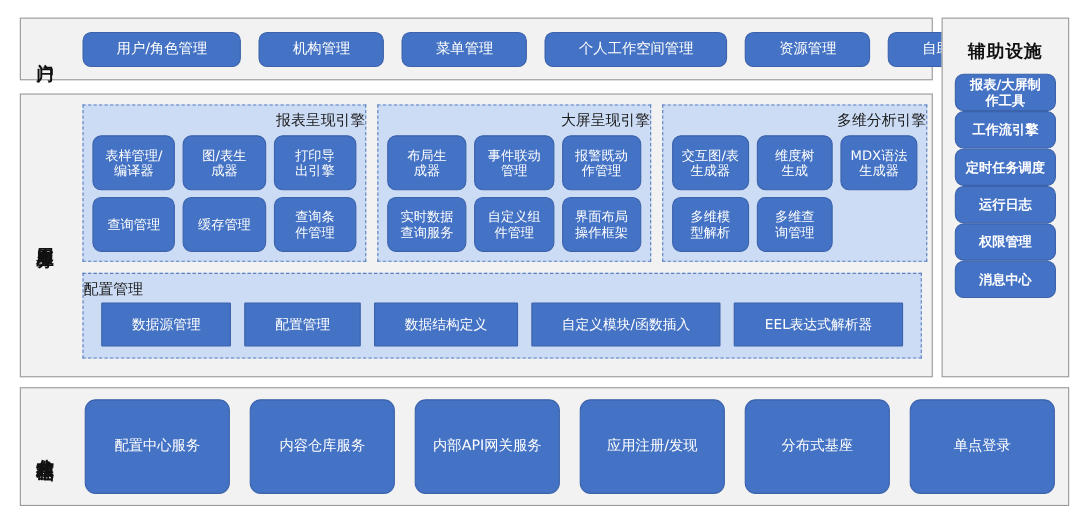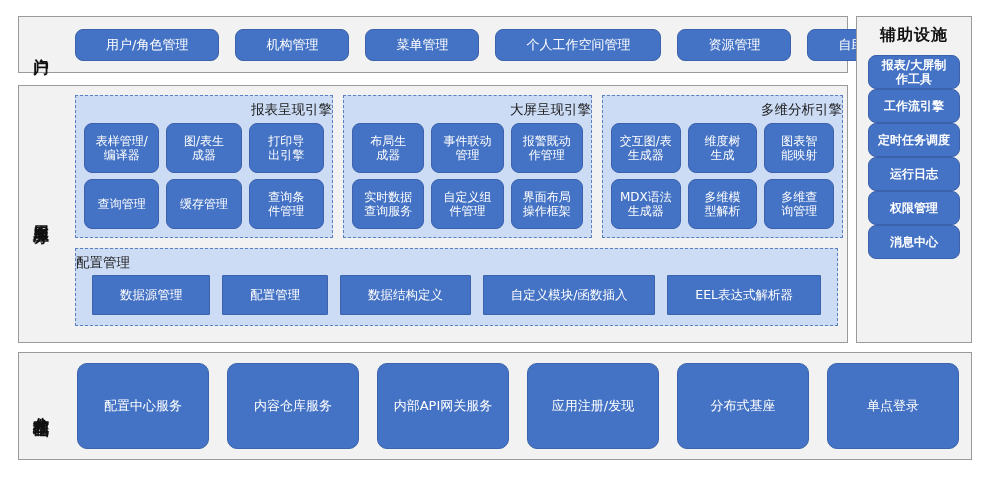--- a/index.html
+++ b/index.html
@@ -186,21 +186,21 @@
   #aux {
     left: 856px;
     top: 16px;
     width: 116px;
     height: 327px;
     display: flex;
     flex-direction: column;
     align-items: center;
   }
   #aux-title {
-    margin-top: 8px;
+    margin-top: 20px;
     font-size: 16px;
     font-weight: bold;
     color: #111111;
     letter-spacing: 1px;
   }
   #aux-list {
     margin-top: 9px;
     width: 100%;
     flex: 1 1 auto;
     display: flex;
@@ -297,22 +297,20 @@
         </div>
       </div>
 
       <div class="engine" id="engine-olap">
         <div class="engine-title">多维分析引擎</div>
         <div class="engine-grid">
           <div class="btn">交互图/表
 生成器</div>
           <div class="btn">维度树
 生成</div>
-          <div class="btn">图表智
-能映射</div>
           <div class="btn">MDX语法
 生成器</div>
           <div class="btn">多维模
 型解析</div>
           <div class="btn">多维查
 询管理</div>
         </div>
       </div>
 
       <div id="config">

